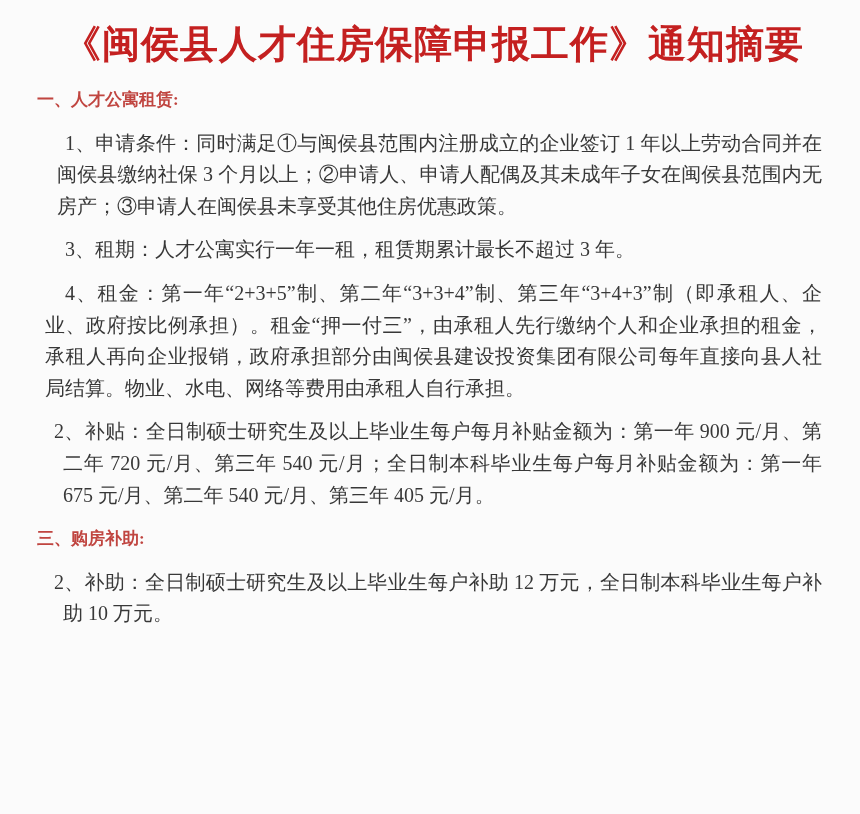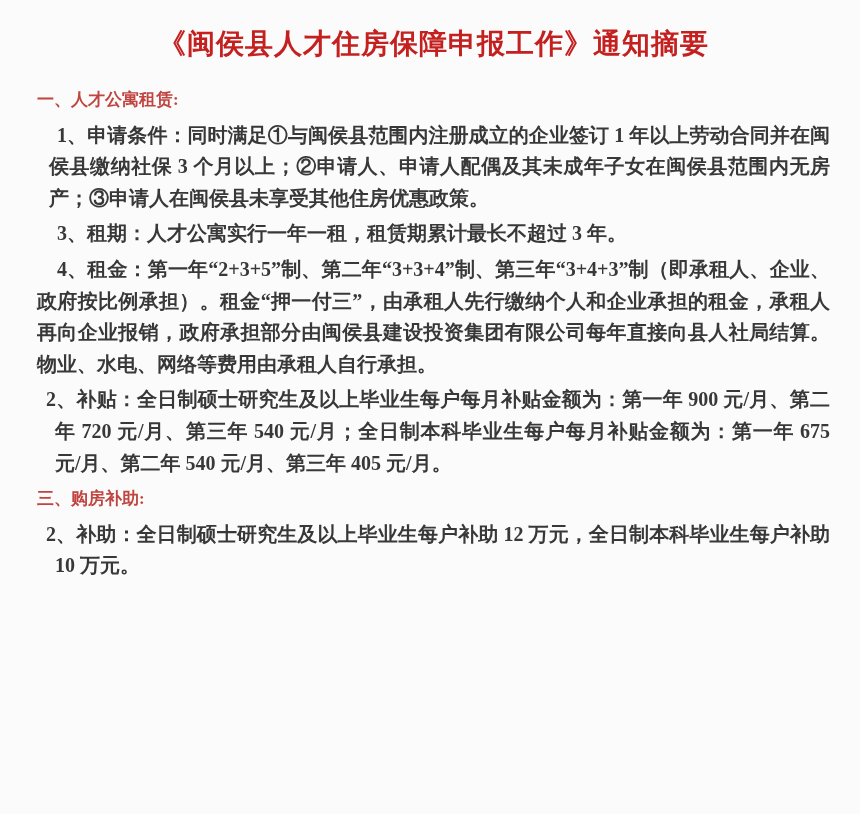--- a/index.html
+++ b/index.html
@@ -16,40 +16,39 @@
   }
   .doc {
     box-sizing: border-box;
     width: 860px;
     height: 814px;
     padding: 20px 26px 0 33px;
   }
   .title {
     margin: 4px 0 20px 0;
     text-align: center;
-    font-size: 28px;
+    font-size: 38px;
     line-height: 40px;
     font-weight: 700;
     letter-spacing: 1px;
     color: var(--title-color, #c42020);
   }
   .sec-head {
     margin: 0;
     padding-left: 4px;
     font-size: 17px;
     line-height: 31.6px;
     font-weight: 700;
     color: var(--heading-color, #c04540);
   }
   .item {
-    margin: 4px;
+    margin: 12px;
     font-size: 20px;
     line-height: 31.6px;
     text-align: justify;
-    font-weight: bold;
   }
   
   .s1 {
     padding-left: 12px;
     text-indent: 8px;
   }
   
   .s1-last {
     padding-left: 0;
     text-indent: 20px;

